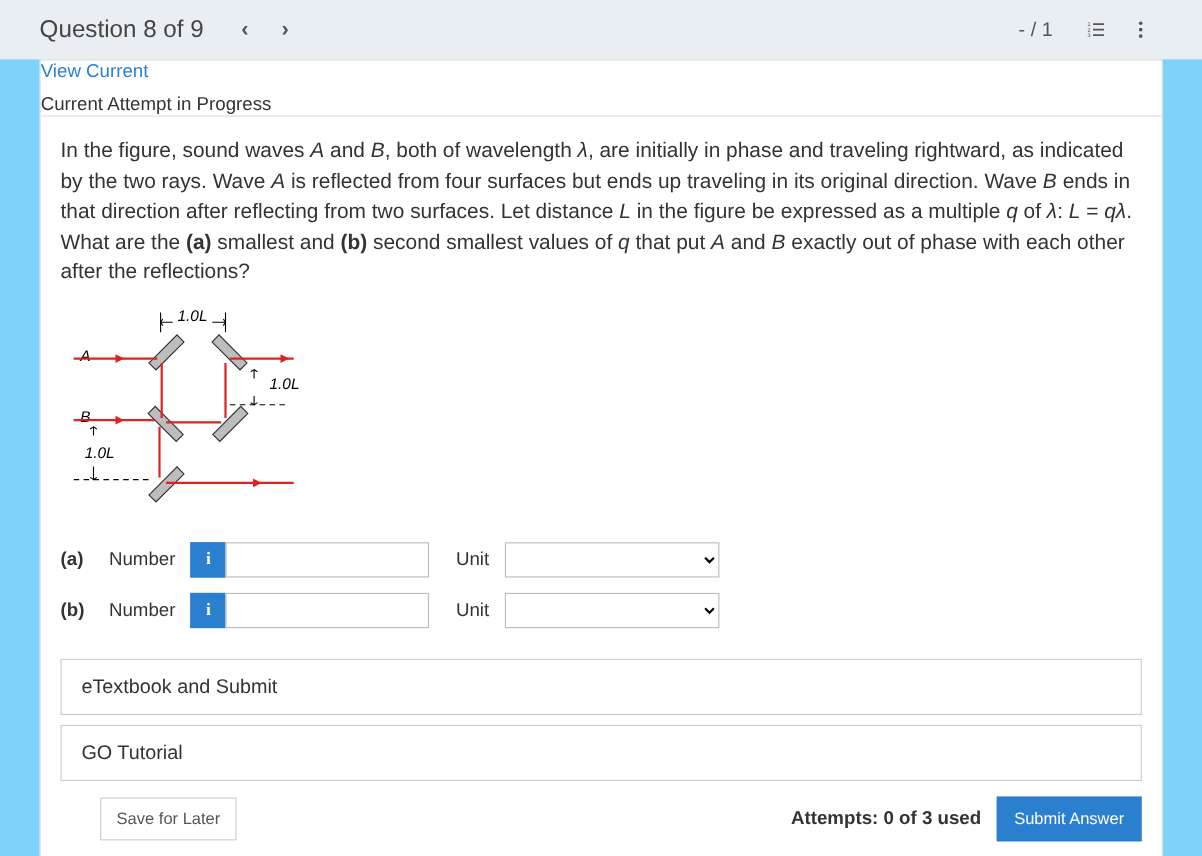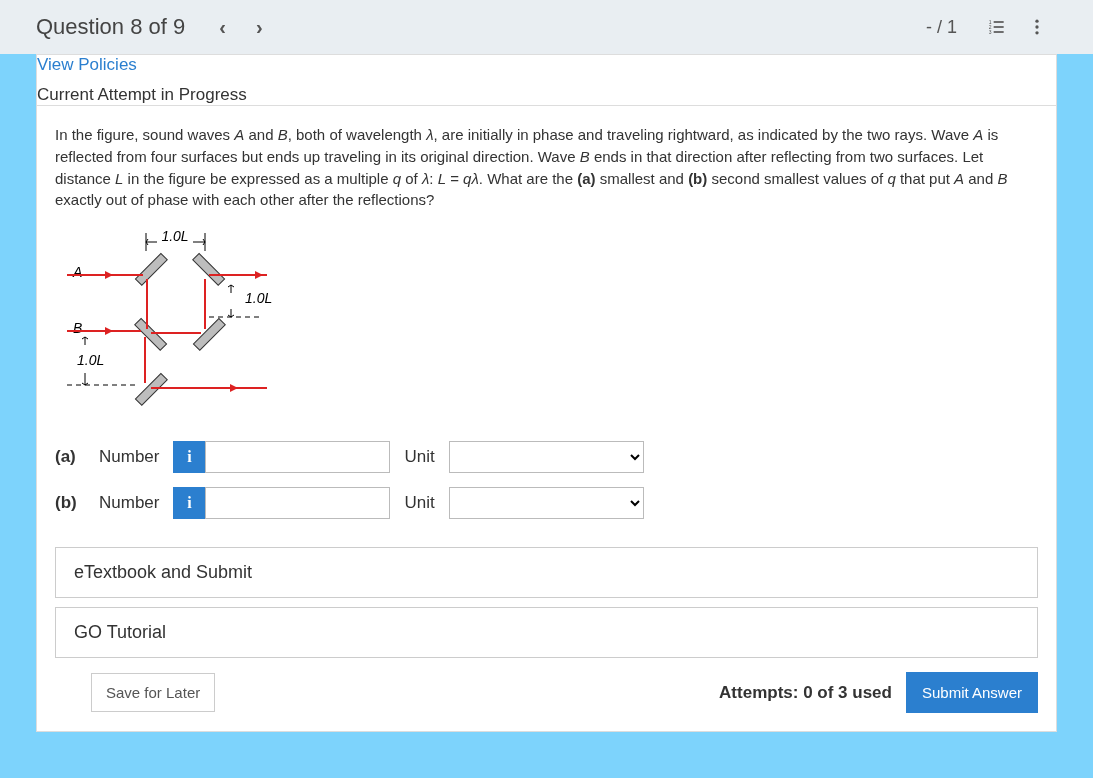--- a/index.html
+++ b/index.html
@@ -47,21 +47,21 @@
       margin-left: 0px;
     }
     .current-attempt {
       font-weight: 400;
       font-size: 17px;
       color: #333;
       padding: 0;
     }
     .card-body { padding: 18px 18px 18px 18px; }
     .problem-text {
-      font-size: 15px;
+      font-size: 19px;
       line-height: 1.45;
       color: #333;
       margin-bottom: 14px;
     }
     .problem-text i { font-style: italic; }
     .problem-text b { font-weight: 700; }
     .figure-holder { margin: 8px 0 22px 0; }
     .answer-row {
       display: flex;
       align-items: center;
@@ -87,21 +87,21 @@
       flex-shrink: 0;
     }
     .num-input {
       width: 185px;
       height: 32px;
       border: 1px solid #bbb;
       padding: 4px 8px;
       font-size: 15px;
       margin-left: -14px;
     }
-    .unit-label { }
+    .unit-label { margin-left: 10px; }
     .unit-select {
       width: 195px;
       height: 32px;
       border: 1px solid #bbb;
       padding: 4px 8px;
       font-size: 15px;
       background: #fff;
     }
     .resource-panel {
       border: 1px solid #ccc;
@@ -168,21 +168,21 @@
       <svg viewBox="0 0 24 24" fill="#555">
         <circle cx="12" cy="5" r="2"></circle>
           <circle cx="12" cy="12" r="2"></circle>
           <circle cx="12" cy="19" r="2"></circle>
       </svg>
     </span>
   </div>
 
   <div class="content-card">
     <div class="card-top top-inner" style="padding-left:0;">
-      <div class="policies-link">View Policies</div>
+      <div class="policies-link">View Current</div>
       <div class="current-attempt">Current Attempt in Progress</div>
     </div>
 
     <div class="card-body">
       <div class="problem-text" id="problem-text">In the figure, sound waves <i>A</i> and <i>B</i>, both of wavelength <i>λ</i>, are initially in phase and traveling rightward, as indicated by the two rays. Wave <i>A</i> is reflected from four surfaces but ends up traveling in its original direction. Wave <i>B</i> ends in that direction after reflecting from two surfaces. Let distance <i>L</i> in the figure be expressed as a multiple <i>q</i> of <i>λ</i>: <i>L</i> = <i>qλ</i>. What are the <b>(a)</b> smallest and <b>(b)</b> second smallest values of <i>q</i> that put <i>A</i> and <i>B</i> exactly out of phase with each other after the reflections?</div>
 
       <div class="figure-holder">
         <svg width="220" height="190" viewBox="0 0 220 190">
 
           <text x="120" y="16" font-size="14" font-style="italic" fill="#000" text-anchor="middle" id="fig-dim-top">1.0L</text>

